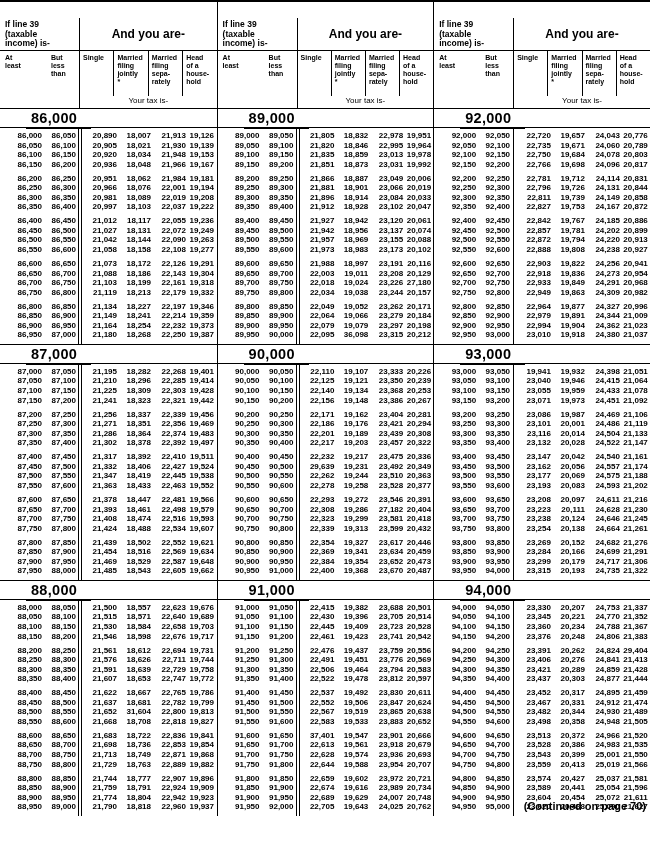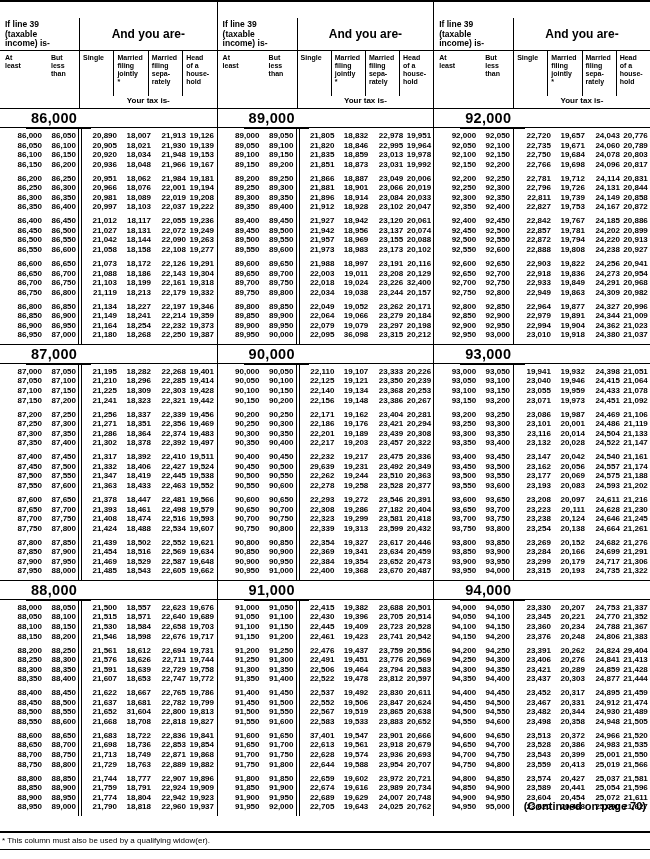--- a/index.html
+++ b/index.html
@@ -25,21 +25,21 @@
   .ph-and{flex:1;border-left:1px solid #000;display:flex;align-items:center;justify-content:center;font-size:12px;font-weight:700;}
   .ph-cols{display:flex;height:45px;box-sizing:border-box;}
   .hc{font-size:7px;font-weight:700;line-height:8px;white-space:pre-line;box-sizing:border-box;padding-top:3px;}
   .hc0{width:40px;padding-left:5px;}
   .hc1{width:39px;padding-left:11px;}
   .ph-cols-tax{flex:1;display:flex;border-left:1px solid #000;}
   .ph-cols-tax .hc{flex:1;padding-left:3px;border-left:1px solid #000;}
   .ph-cols-tax .hc:first-child{border-left:none;}
   .ph-yt-row{display:flex;height:12px;}
   .ph-yt-spacer{width:79px;}
-  .ph-yt{flex:1;border-left:1px solid #000;text-align:center;font-size:8px;font-weight:700;line-height:10px;}
+  .ph-yt{flex:1;border-left:1px solid #000;text-align:center;font-size:8px;font-weight:400;line-height:10px;}
 
   
   .sec-band{border-top:1.5px solid #000;border-bottom:1px solid #000;height:20px;box-sizing:border-box;padding-left:26px;}
   .sec-num{display:inline-block;font-size:14.5px;font-weight:700;line-height:17px;border-bottom:2px solid #000;padding:0 14px 0 5px;letter-spacing:0.3px;}
   .sec-rows{position:relative;padding:3px 0 4px 0;}
   .sec-rows::before{content:"";position:absolute;left:79px;top:0;bottom:0;width:0;border-left:1px solid #000;}
   .panel:nth-child(2) .sec-rows::before,
   .panel:nth-child(3) .sec-rows::before{left:78px;width:2px;border-left:1px solid #000;border-right:1px solid #000;}
   .row{display:flex;height:9.55px;line-height:9.55px;font-size:8px;font-weight:700;}
   .row.gap{margin-top:4.5px;}
@@ -749,21 +749,21 @@
                 <span class="cell c3">19,011</span>
                 <span class="cell c4">23,208</span>
                 <span class="cell c5">20,129</span>
               </div>
               <div class="row">
                 <span class="cell c0">89,700</span>
                 <span class="cell c1">89,750</span>
                 <span class="cell c2">22,018</span>
                 <span class="cell c3">19,024</span>
                 <span class="cell c4">23,226</span>
-                <span class="cell c5">32,400</span>
+                <span class="cell c5">27,180</span>
               </div>
               <div class="row">
                 <span class="cell c0">89,750</span>
                 <span class="cell c1">89,800</span>
                 <span class="cell c2">22,034</span>
                 <span class="cell c3">19,038</span>
                 <span class="cell c4">23,244</span>
                 <span class="cell c5">20,157</span>
               </div>
               <div class="row gap">
@@ -1661,16 +1661,13 @@
                 <span class="cell c3">20,468</span>
                 <span class="cell c4">25,090</span>
                 <span class="cell c5">21,627</span>
               </div>
             </div>
           </div>
         </div>
   </div>
 </div>
 
-  <div class="footrow">
-    <span>* This column must also be used by a qualifying widow(er).</span>
-  </div>
 </div>
 
 </body></html>

